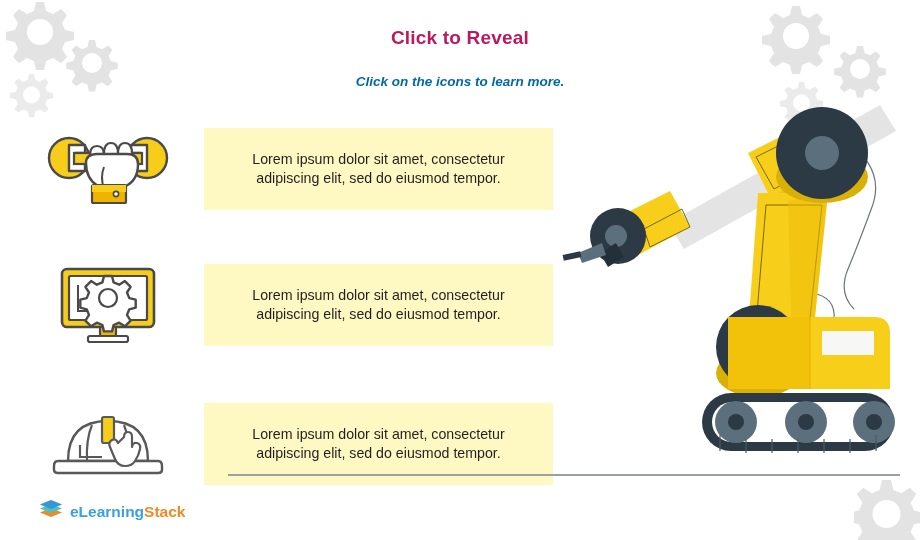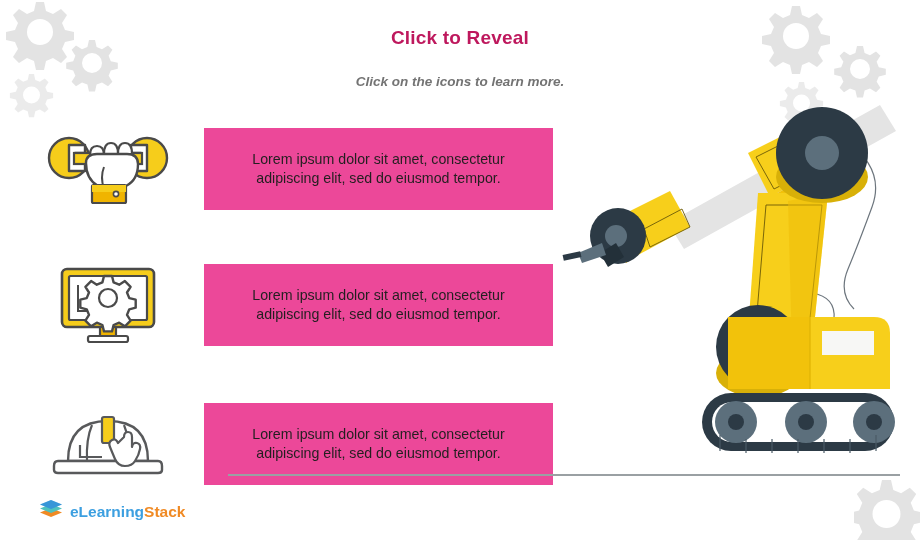--- a/index.html
+++ b/index.html
@@ -44,21 +44,21 @@
   }
   .subtitle {
     position: absolute;
     left: 0;
     top: 74px;
     width: 920px;
     text-align: center;
     font-size: 13.5px;
     font-style: italic;
     font-weight: bold;
-    color: #737373;
+    color: #0369a1;
   }
 
   
   .row {
     position: absolute;
     left: 0;
     width: 600px;
     height: 90px;
   }
   .row-1 { top: 126px; }
@@ -75,21 +75,21 @@
     align-items: center;
     justify-content: center;
   }
 
   .text-card {
     position: absolute;
     left: 204px;
     top: 2px;
     width: 349px;
     height: 82px;
-    background: #ec4899;
+    background: #fef9c3;
     display: flex;
     align-items: center;
     justify-content: center;
     box-sizing: border-box;
     padding: 0 18px;
   }
   .text-card .body {
     text-align: center;
     font-size: 14.2px;
     line-height: 1.32;

